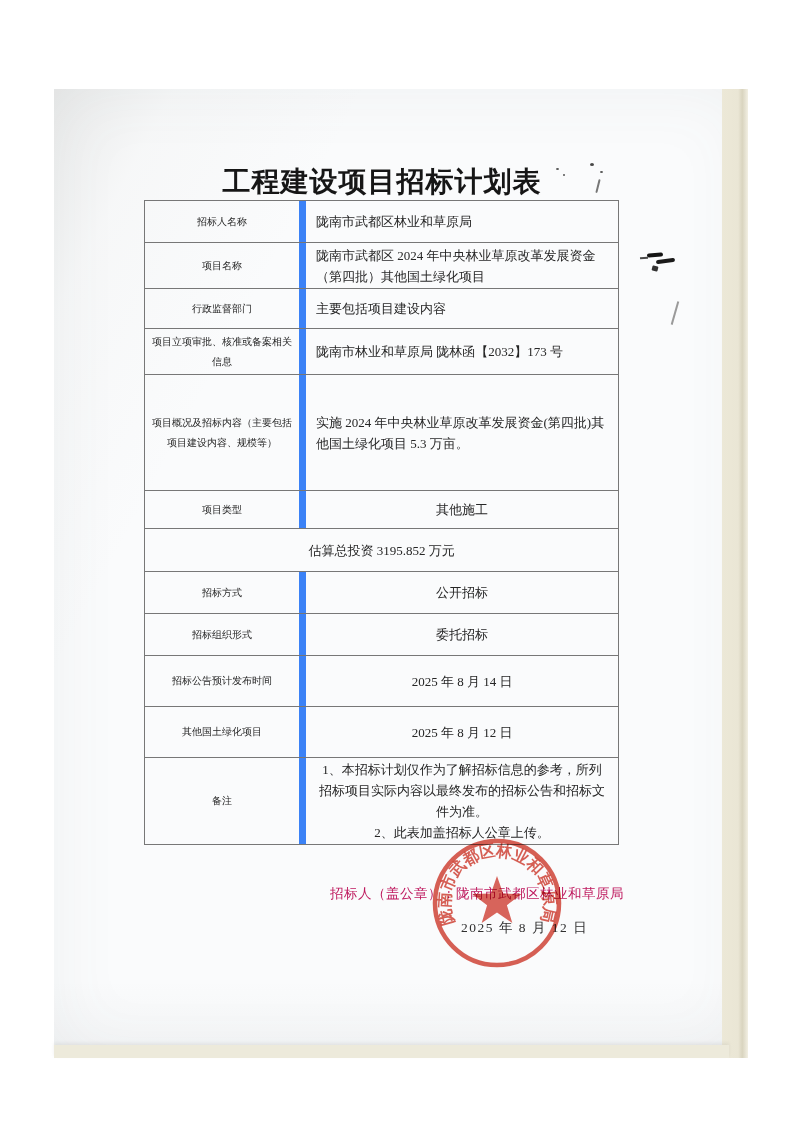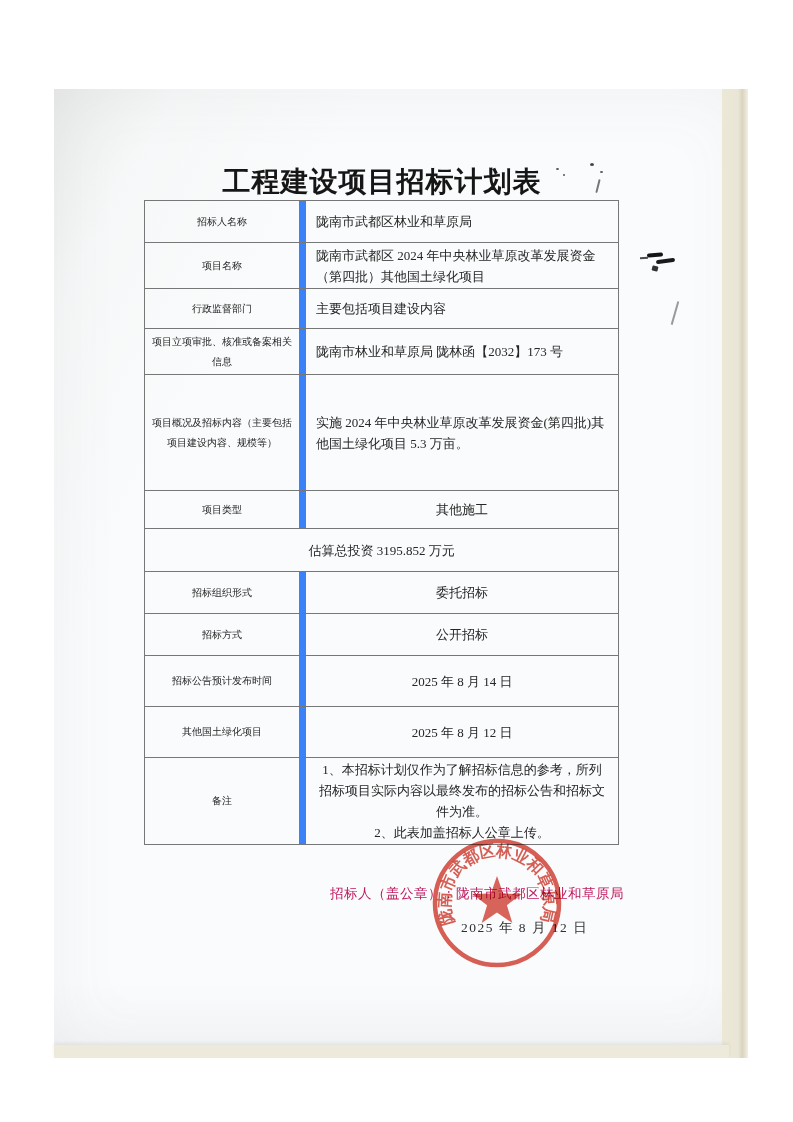--- a/index.html
+++ b/index.html
@@ -132,28 +132,28 @@
 
     <div class="t-row r5 center">
       <div class="c-label">项目类型</div>
       <div class="c-value">其他施工</div>
     </div>
 
     <div class="t-row r6 center">
       <div class="c-value">估算总投资 3195.852 万元</div>
     </div>
 
+    <div class="t-row r8 center">
+      <div class="c-label">招标方式</div>
+      <div class="c-value">公开招标</div>
+    </div>
+
     <div class="t-row r7 center">
       <div class="c-label">招标组织形式</div>
       <div class="c-value">委托招标</div>
-    </div>
-
-    <div class="t-row r8 center">
-      <div class="c-label">招标方式</div>
-      <div class="c-value">公开招标</div>
     </div>
 
     <div class="t-row r9 center">
       <div class="c-label">招标公告预计发布时间</div>
       <div class="c-value">2025 年 8 月 14 日</div>
     </div>
 
     <div class="t-row r10 center">
       <div class="c-label">其他国土绿化项目</div>
       <div class="c-value">2025 年 8 月 12 日</div>

